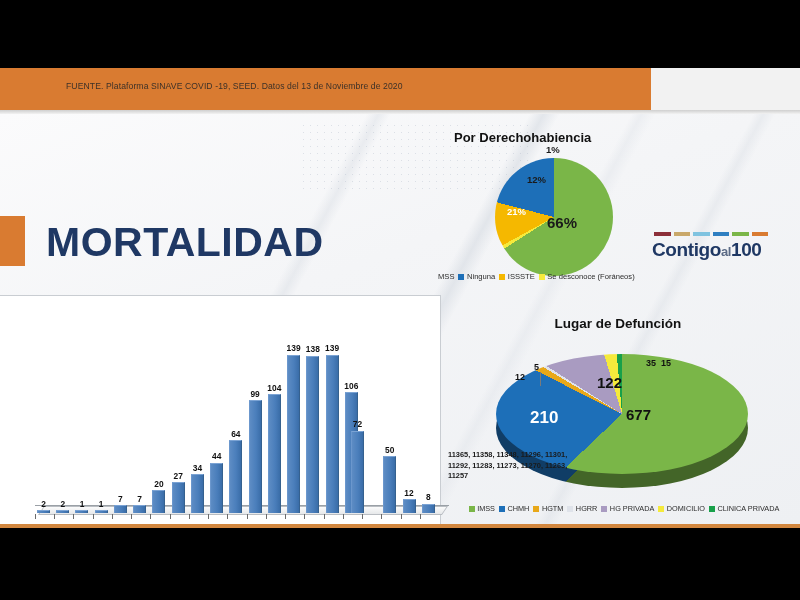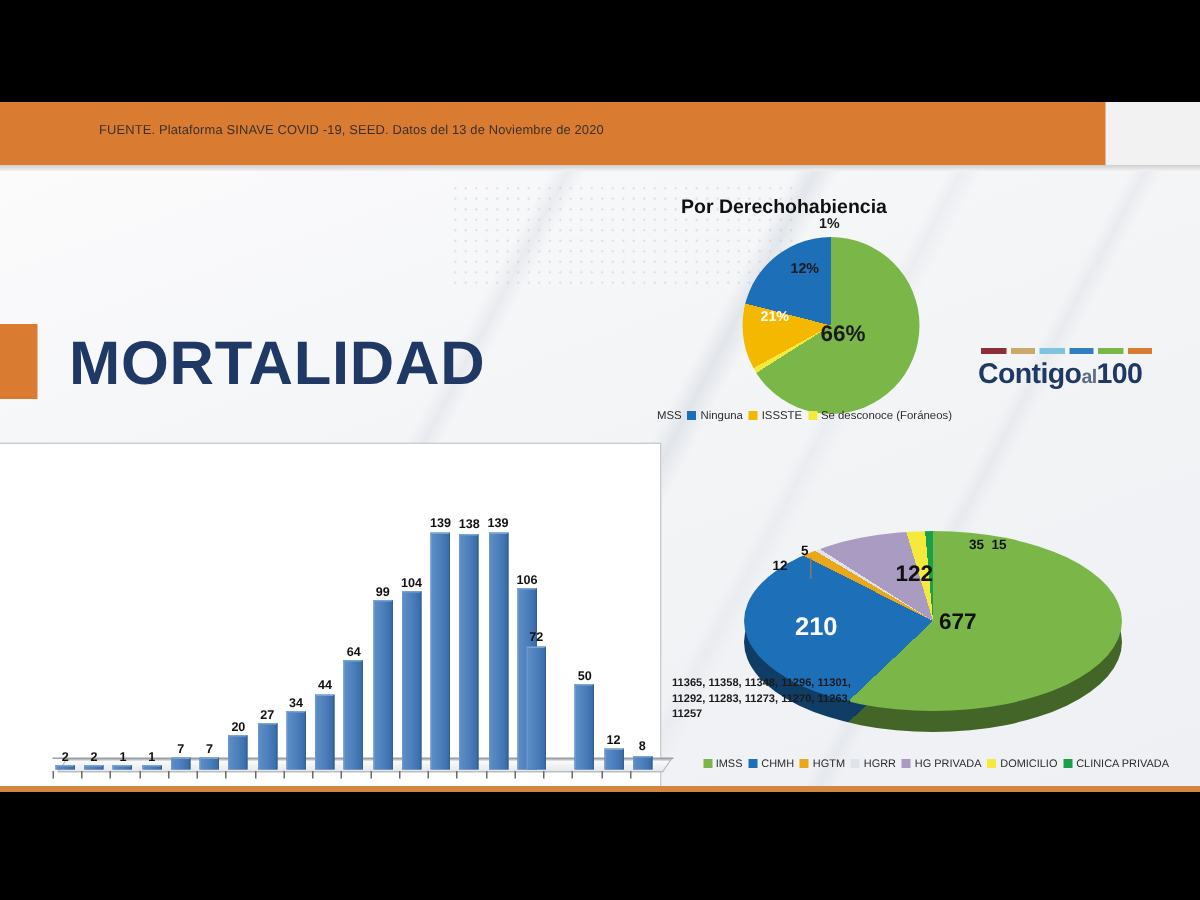--- a/index.html
+++ b/index.html
@@ -16,21 +16,21 @@
     position: absolute; left: 0; top: 68px; width: 800px; height: 460px;
     background: #f2f2f2;
     overflow: hidden;
   }
   .letterbox { position:absolute; left:0; width:800px; background:#000; }
   #lb-top { top:0; height:68px; }
   #lb-bottom { top:528px; height:72px; }
 
   
   #source-band {
-    position:absolute; left:0; top:0; width:737px; height:42px;
+    position:absolute; left:0; top:0; width:651px; height:42px;
     background:#d97b31;
   }
   #source-text {
     position:absolute; left:66px; top:13px;
     font-size:8.6px; color:#3c3128; letter-spacing:.1px; white-space:nowrap;
   }
   #band-shadow {
     position:absolute; left:0; top:42px; width:800px; height:4px;
     background: linear-gradient(#cfcfcf, #f2f2f2);
   }
@@ -362,20 +362,21 @@
           </span>
           <span class="lg">
             <span class="sw" style="background: rgb(245, 234, 60);"></span>
             <span>Se desconoce (Foráneos)</span>
           </span>
         </div>
     <div class="pielbl" style="left: 98px; top: 14px; color: rgb(26, 26, 26);">1%</div>
       </div>
 
     <div id="pie2-panel">
+      <div id="pie2-title">Lugar de Defunción</div>
       <div id="pie2-wrap">
         <div id="pie2-depth" style="background: conic-gradient(rgb(71, 106, 42) 0deg, rgb(71, 106, 42) 226.506deg, rgb(17, 64, 107) 226.506deg, rgb(17, 64, 107) 296.766deg, rgb(135, 97, 15) 296.766deg, rgb(135, 97, 15) 300.781deg, rgb(129, 132, 136) 300.781deg, rgb(129, 132, 136) 302.454deg, rgb(98, 90, 112) 302.454deg, rgb(98, 90, 112) 343.271deg, rgb(142, 136, 35) 343.271deg, rgb(142, 136, 35) 354.981deg, rgb(14, 93, 43) 354.981deg, rgb(14, 93, 43) 360deg);"></div>
         <div id="pie2" style="background: conic-gradient(rgb(122, 182, 72) 0deg, rgb(122, 182, 72) 226.506deg, rgb(29, 111, 184) 226.506deg, rgb(29, 111, 184) 296.766deg, rgb(232, 168, 25) 296.766deg, rgb(232, 168, 25) 300.781deg, rgb(223, 227, 234) 300.781deg, rgb(223, 227, 234) 302.454deg, rgb(169, 155, 193) 302.454deg, rgb(169, 155, 193) 343.271deg, rgb(245, 234, 60) 343.271deg, rgb(245, 234, 60) 354.981deg, rgb(24, 160, 74) 354.981deg, rgb(24, 160, 74) 360deg);"></div>
       <div class="pielbl" style="left: 166px; top: 68px; color: rgb(17, 17, 17); font-size: 15px;">677</div>
           <div class="pielbl" style="left: 70px; top: 70px; color: rgb(255, 255, 255); font-size: 17px;">210</div>
           <div class="pielbl" style="left: 137px; top: 36px; color: rgb(17, 17, 17); font-size: 15px; text-align: right;">122</div>
           <div class="pielbl" style="left: 55px; top: 34px; color: rgb(17, 17, 17); font-size: 9px;">12</div>
           <div class="pielbl" style="left: 74px; top: 24px; color: rgb(17, 17, 17); font-size: 9px;">5</div>
           <div class="pielbl" style="left: 186px; top: 20px; color: rgb(17, 17, 17); font-size: 9px;">35</div>
           <div class="pielbl" style="left: 201px; top: 20px; color: rgb(17, 17, 17); font-size: 9px;">15</div>

